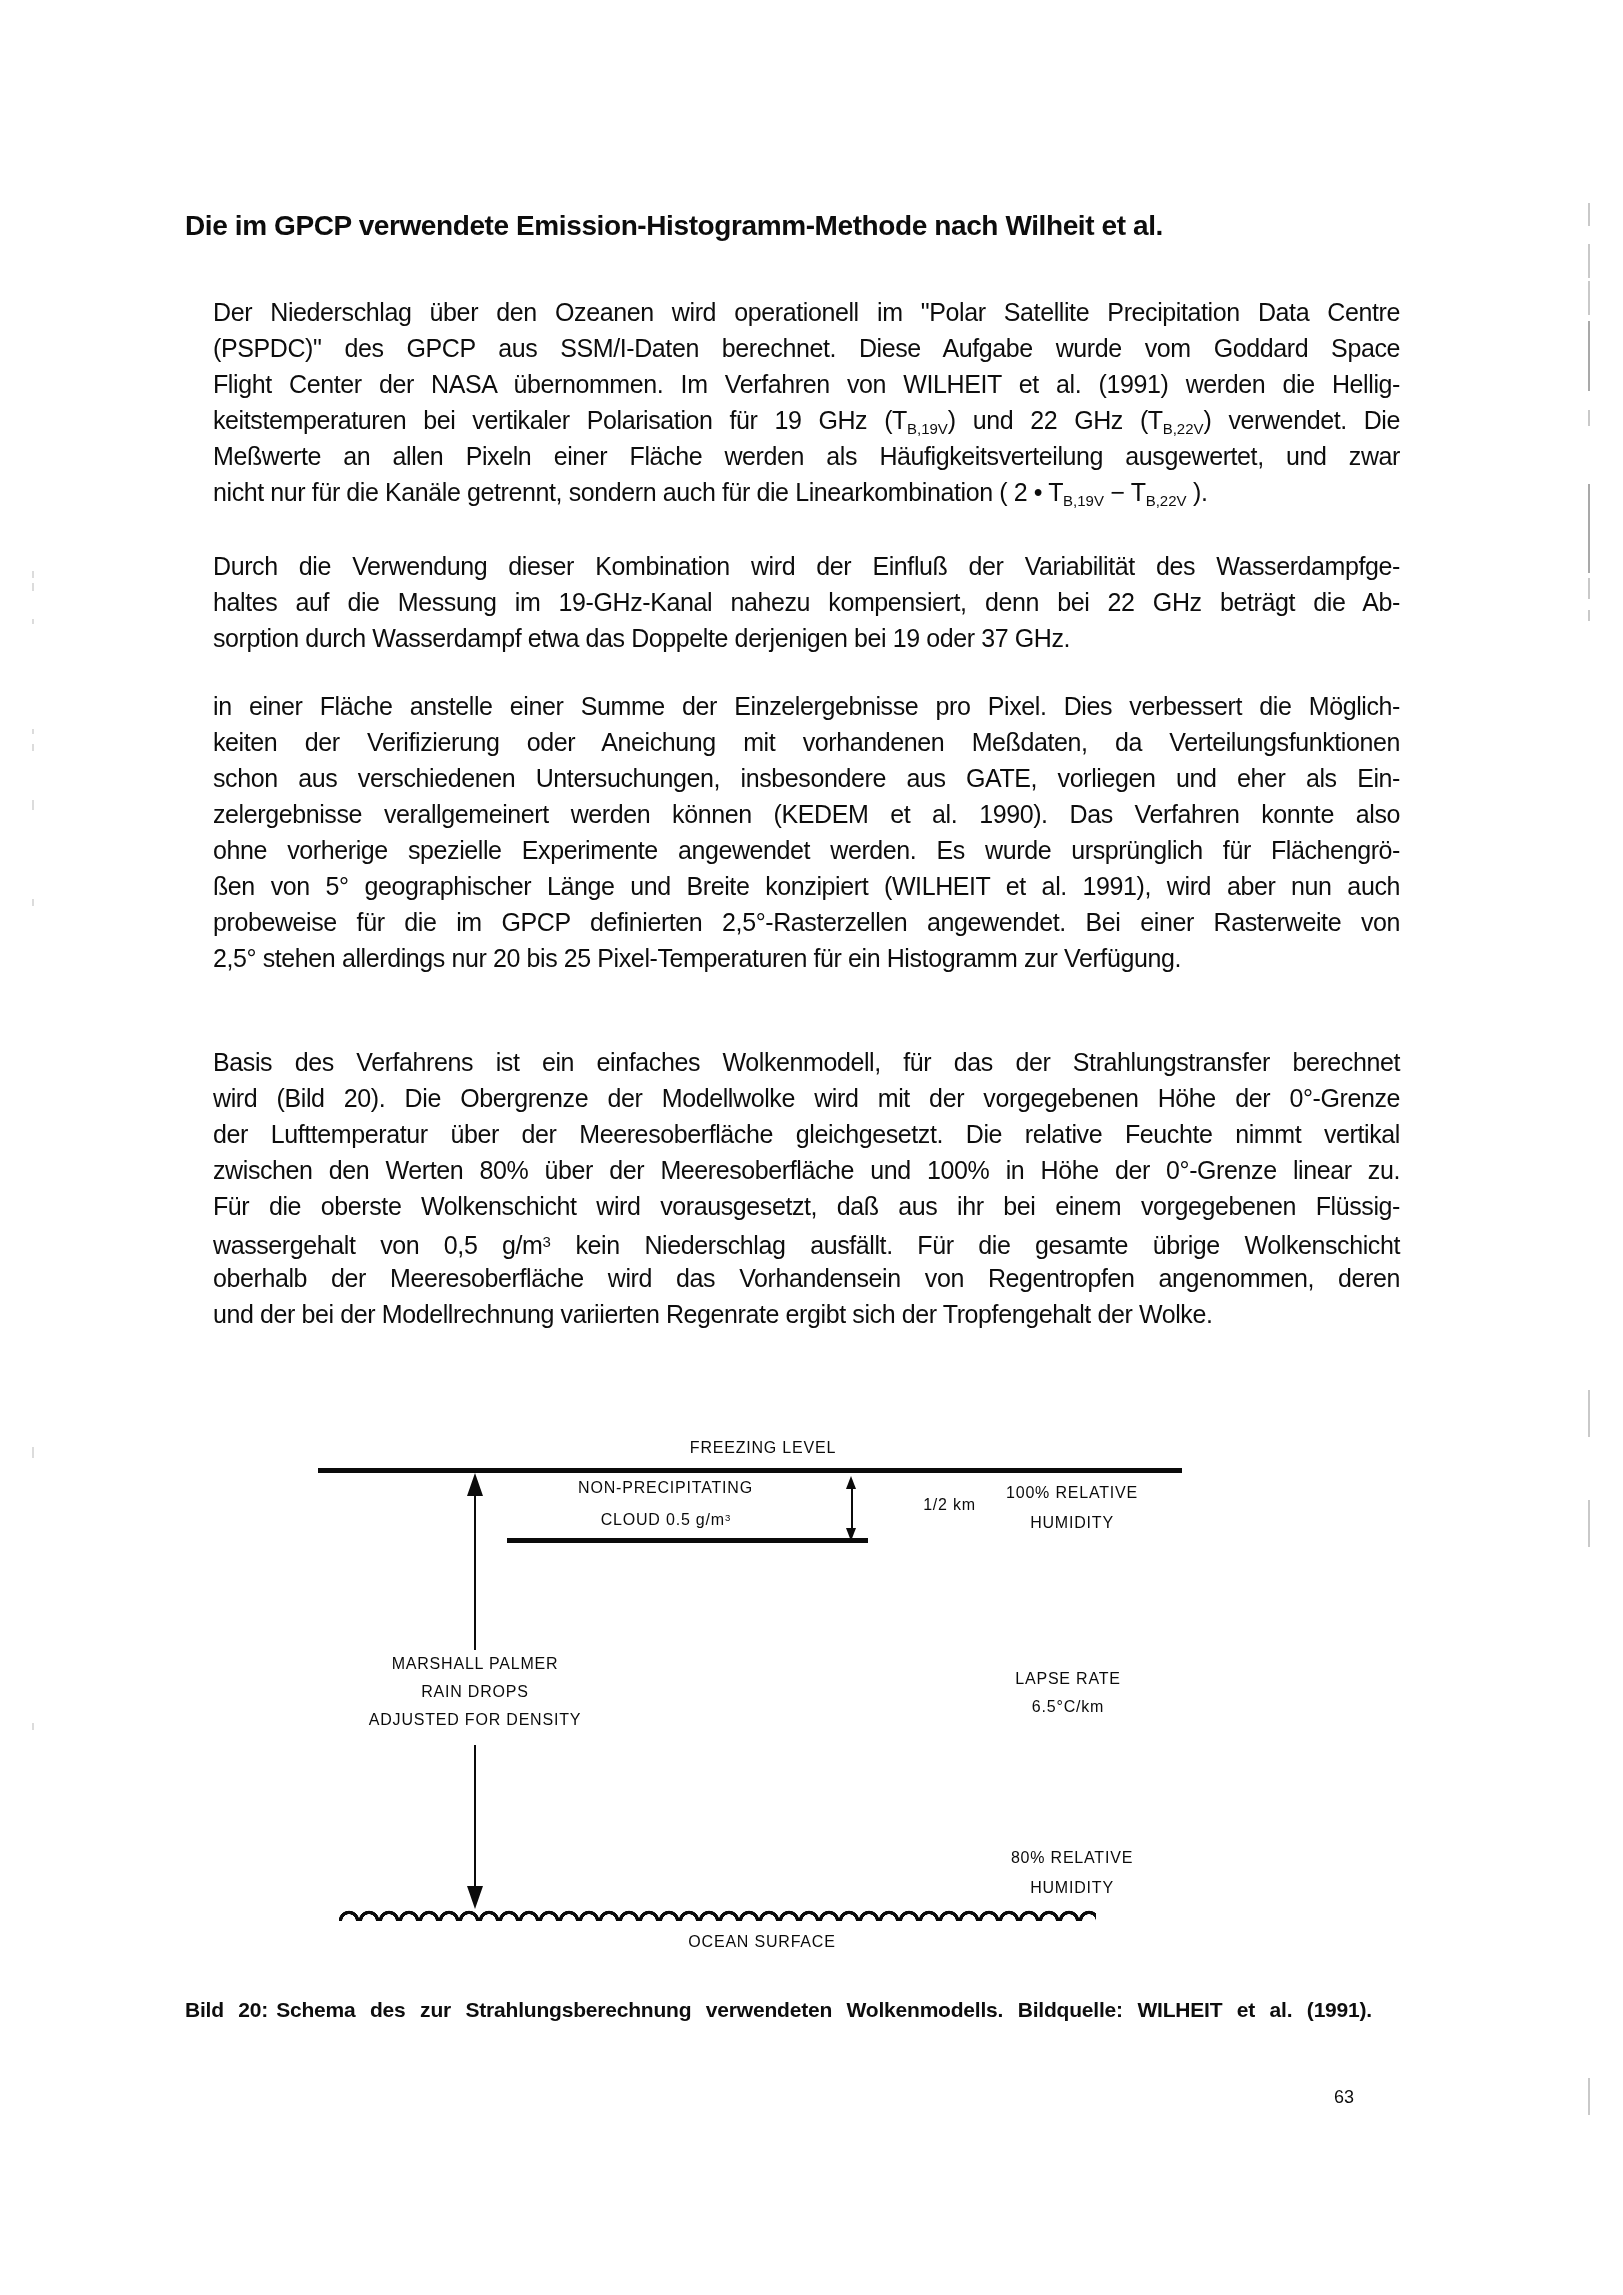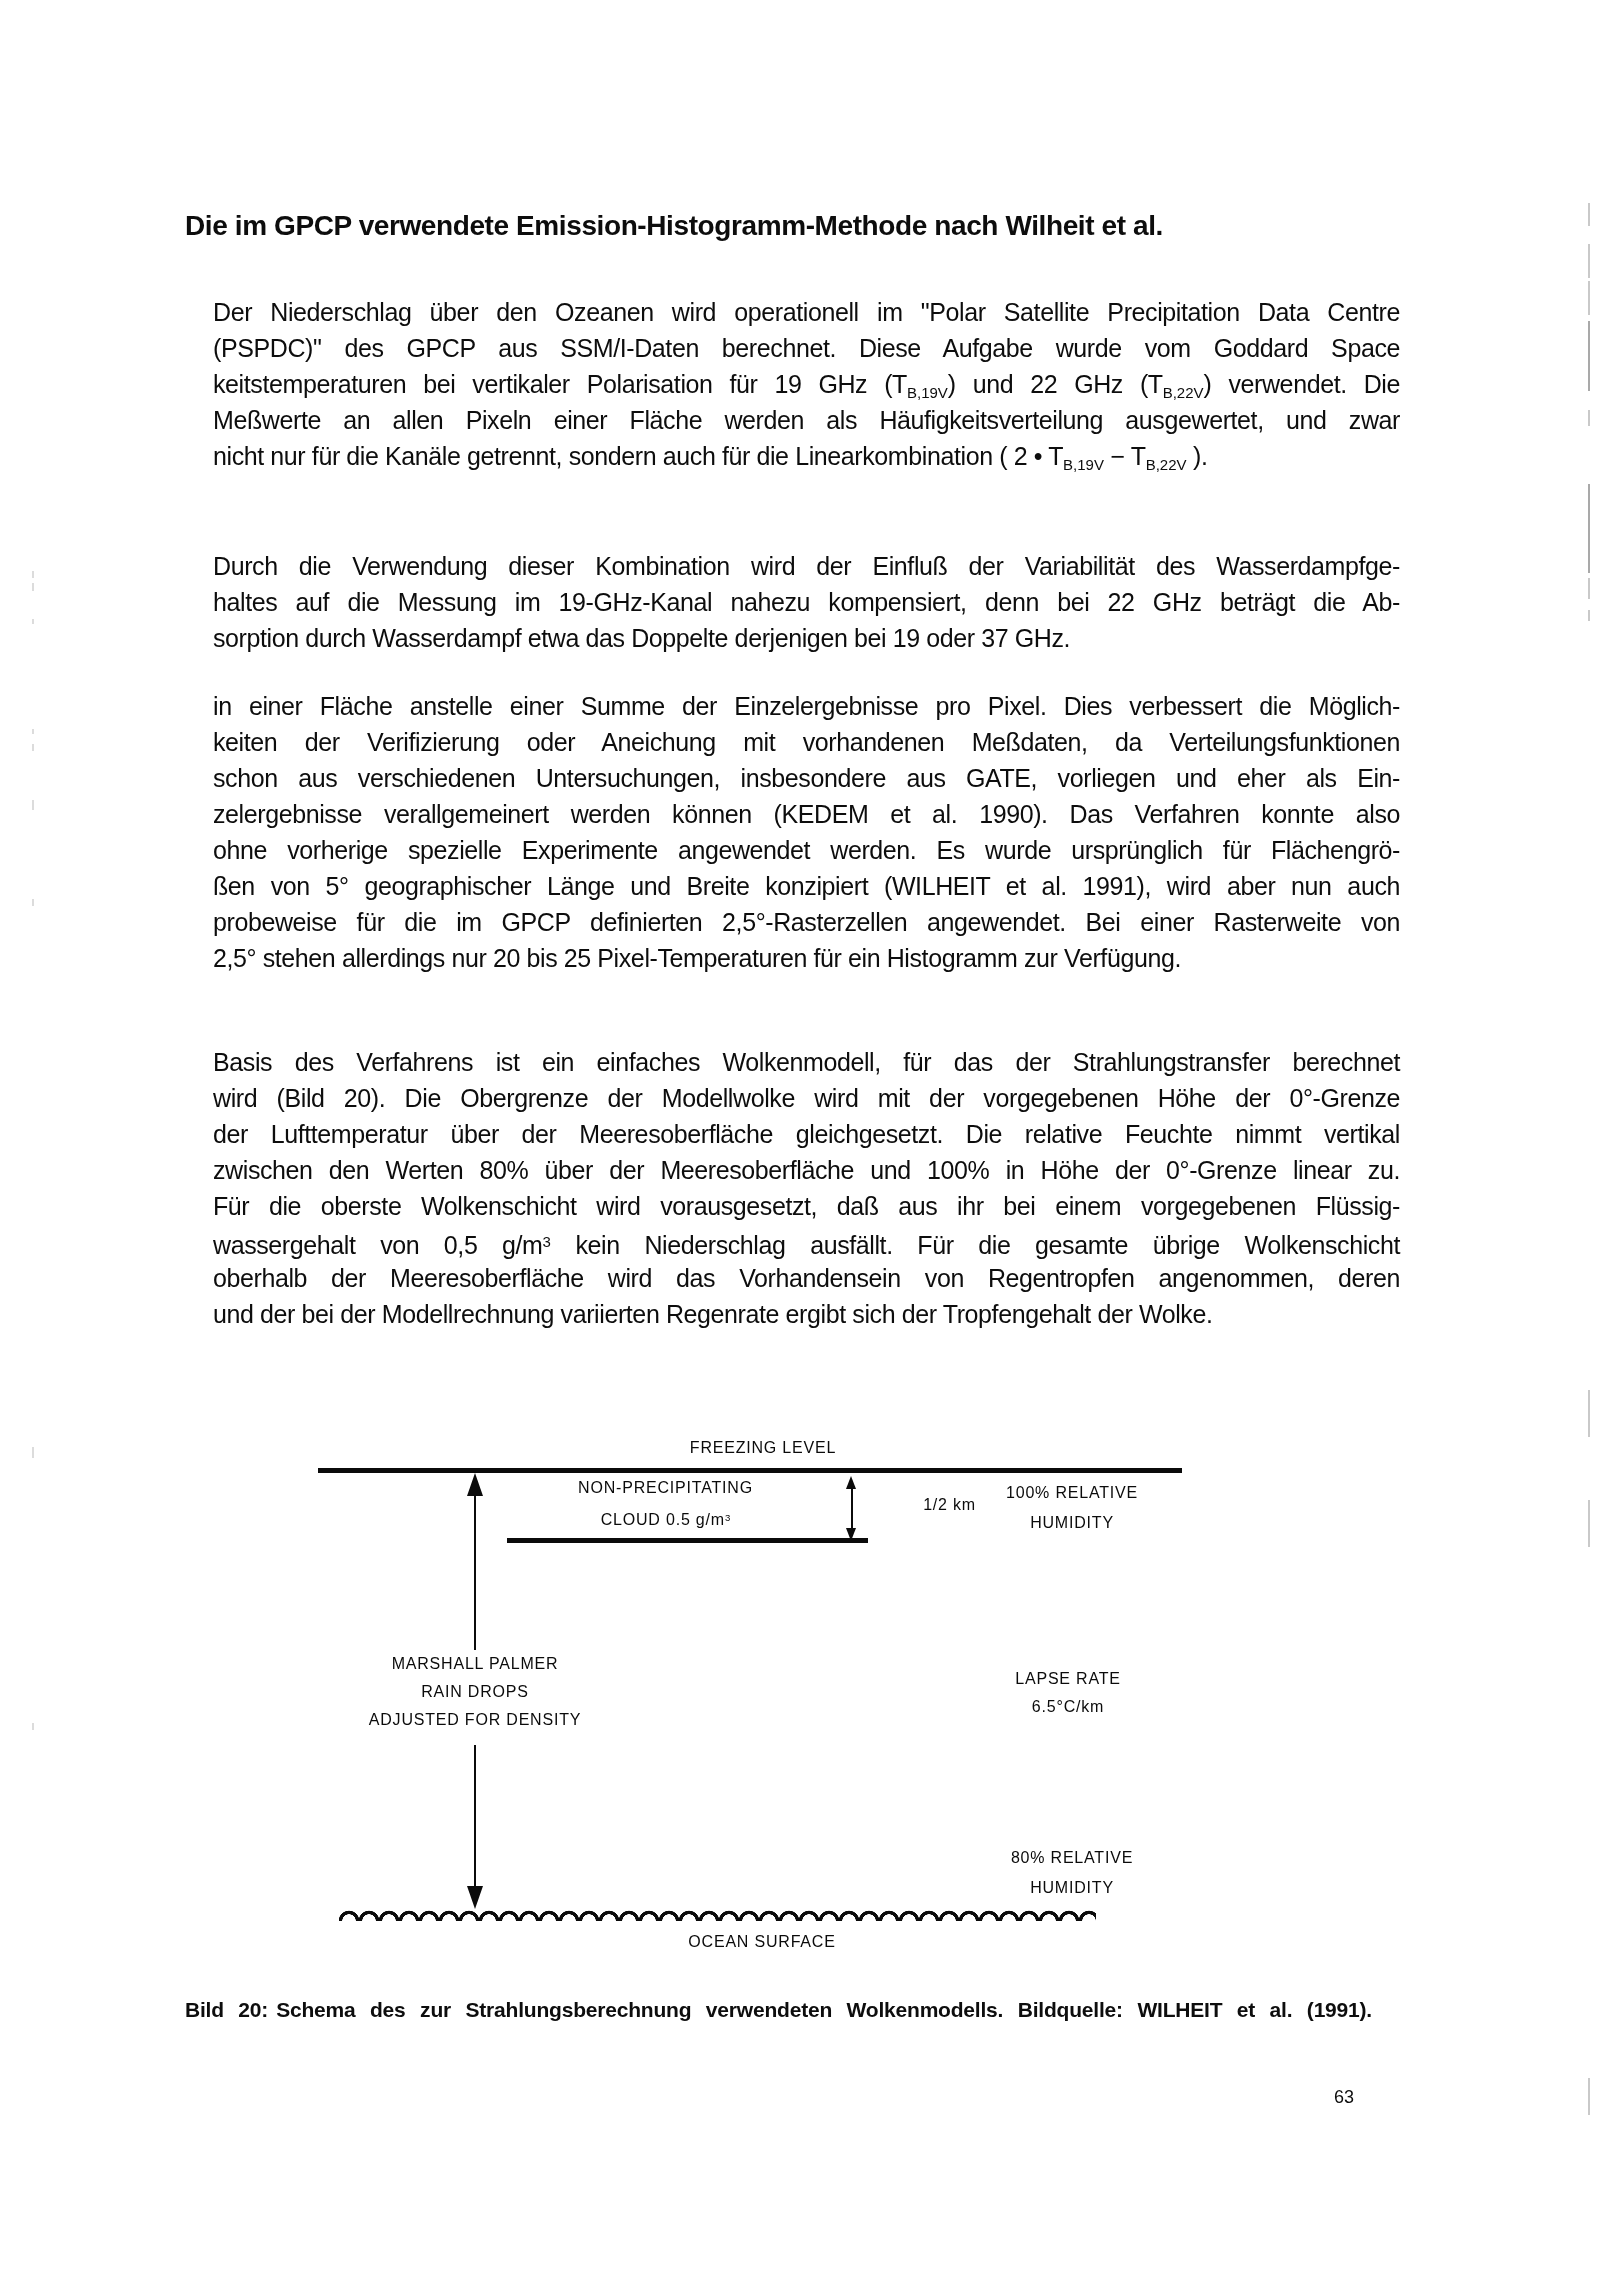--- a/index.html
+++ b/index.html
@@ -65,20 +65,21 @@
 </head>
 <body>
 
 <div class="page">
 
   <div class="doc-title">Die im GPCP verwendete Emission-Histogramm-Methode nach Wilheit et al.</div>
 
   <div class="para" style="top:294px">
       <div class="tline">Der Niederschlag über den Ozeanen wird operationell im "Polar Satellite Precipitation Data Centre</div>
       <div class="tline">(PSPDC)" des GPCP aus SSM/I-Daten berechnet. Diese Aufgabe wurde vom Goddard Space</div>
+      <div class="tline">Flight Center der NASA übernommen. Im Verfahren von WILHEIT et al. (1991) werden die Hellig-</div>
       <div class="tline">keitstemperaturen bei vertikaler Polarisation für 19 GHz (T<sub>B,19V</sub>) und 22 GHz (T<sub>B,22V</sub>) verwendet. Die</div>
       <div class="tline">Meßwerte an allen Pixeln einer Fläche werden als Häufigkeitsverteilung ausgewertet, und zwar</div>
       <div class="tline">nicht nur für die Kanäle getrennt, sondern auch für die Linearkombination ( 2 • T<sub>B,19V</sub> − T<sub>B,22V</sub> ).</div>
     </div>
   <div class="para" style="top:548px">
       <div class="tline">Durch die Verwendung dieser Kombination wird der Einfluß der Variabilität des Wasserdampfge-</div>
       <div class="tline">haltes auf die Messung im 19-GHz-Kanal nahezu kompensiert, denn bei 22 GHz beträgt die Ab-</div>
       <div class="tline">sorption durch Wasserdampf etwa das Doppelte derjenigen bei 19 oder 37 GHz.</div>
     </div>
   <div class="para" style="top:688px">

